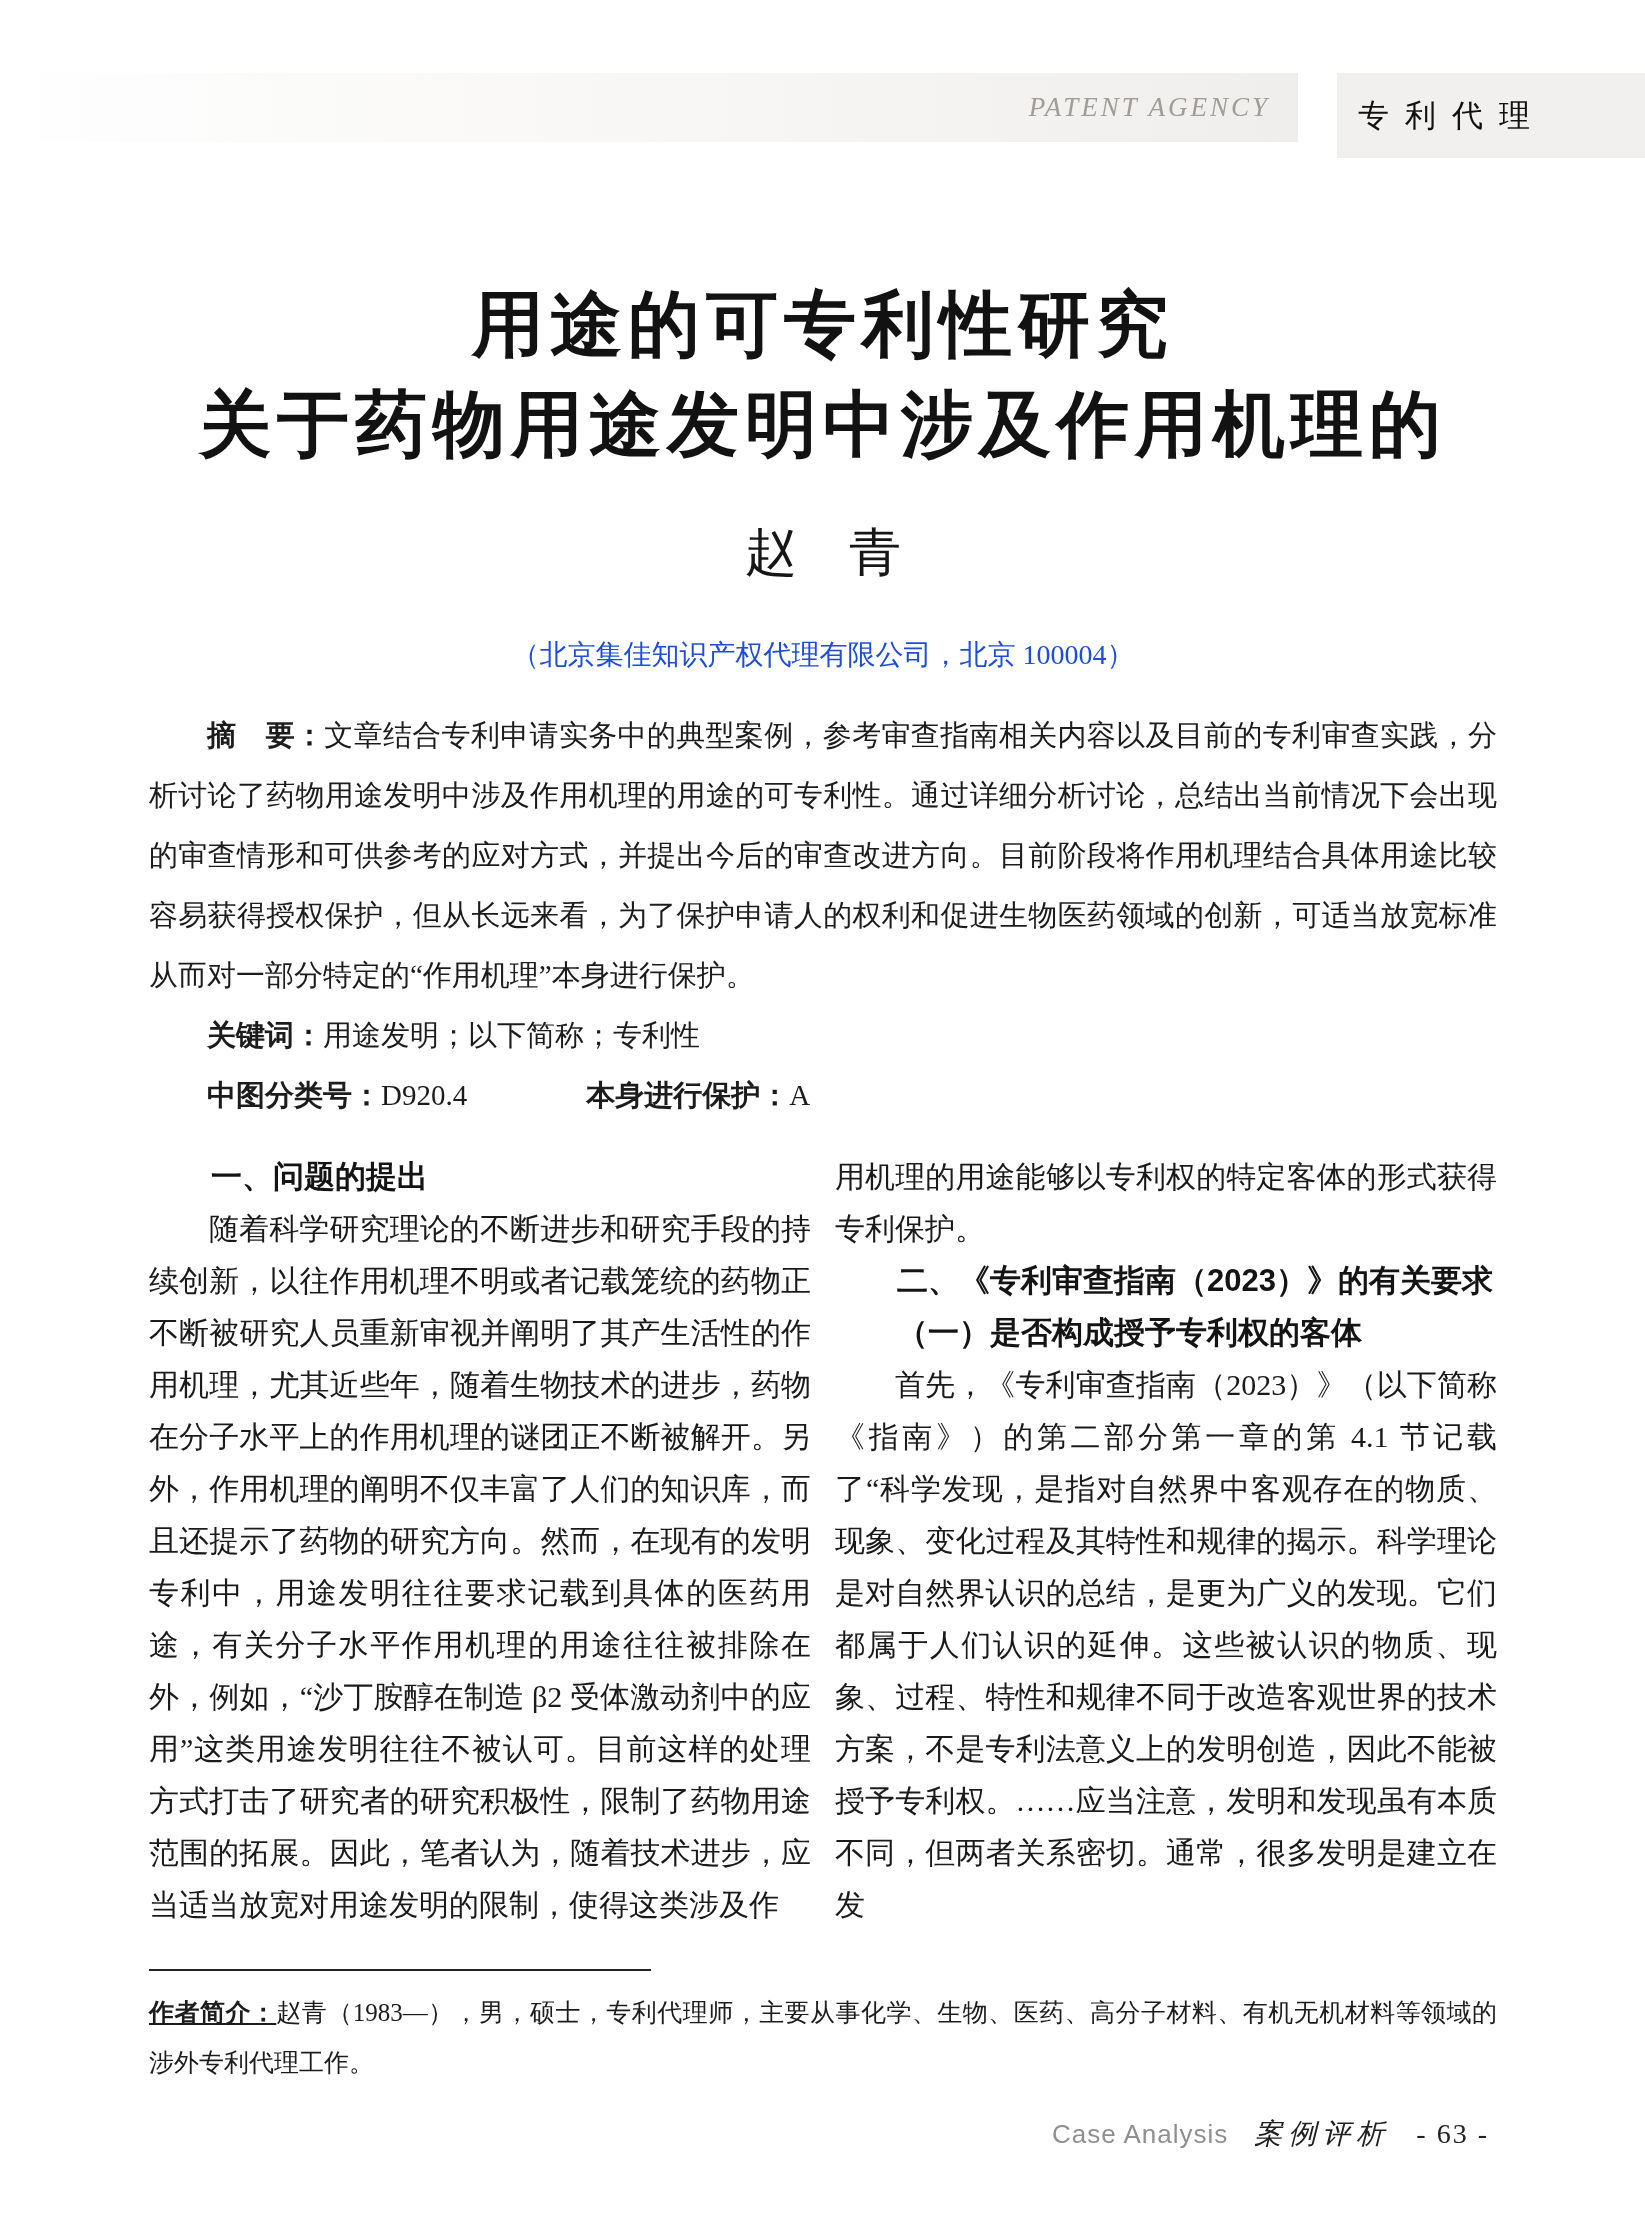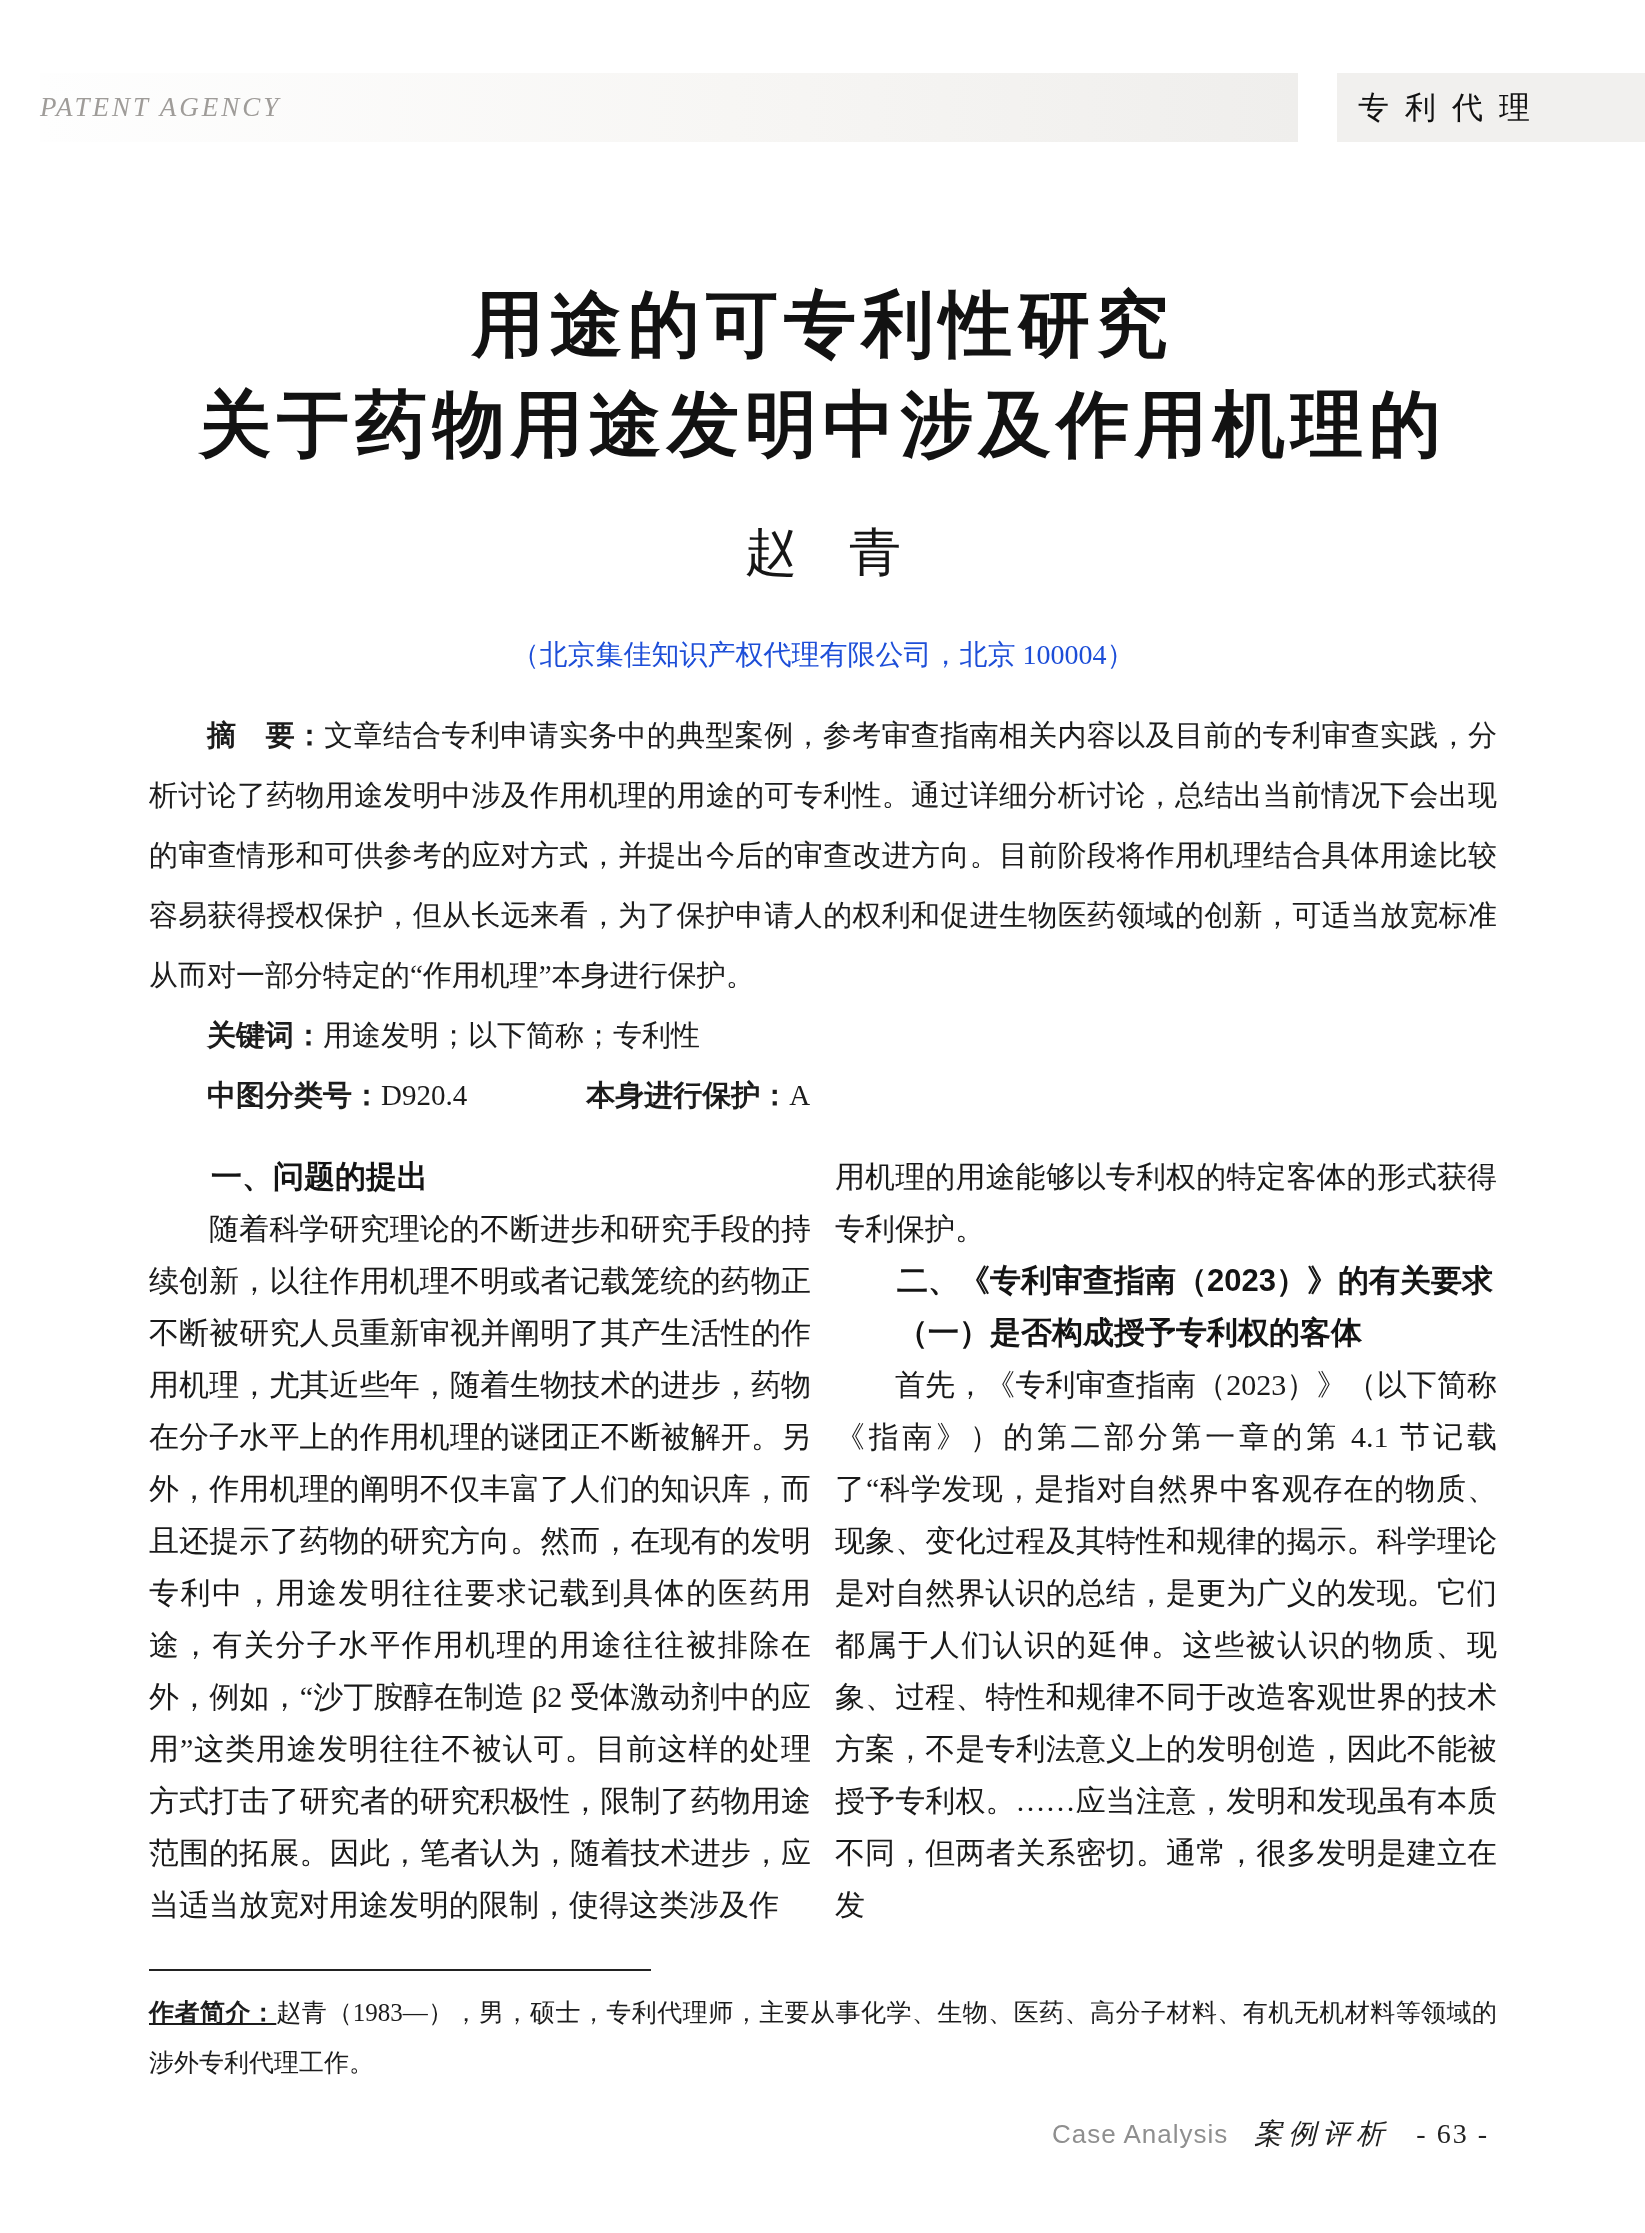--- a/index.html
+++ b/index.html
@@ -12,30 +12,30 @@
     overflow: hidden;
   }
   .serif { font-family: "Liberation Serif", "DejaVu Serif", serif; }
   .hei   { font-family: "Liberation Sans", "DejaVu Sans", sans-serif; font-weight: bold; }
 
   
   .header-bar {
     position: absolute; left: 40px; top: 73px;
     width: 1258px; height: 69px;
     background: linear-gradient(90deg, #fefefe 0%, #f7f6f4 55%, #efeeec 100%);
-    display: flex; align-items: center; 
+    display: flex; align-items: center; justify-content: flex-end;
     padding-right: 28px; box-sizing: border-box;
   }
   .journal-en {
     font-style: italic;
     font-size: 27px; letter-spacing: 3px;
     color: #9f9c99;
   }
   .header-badge {
-    position: absolute; left: 1337px; top: 73px; right: 0; height: 69px;
+    position: absolute; left: 1337px; top: 73px; right: 0; height: 85px;
     background: #f1f0ee;
     display: flex; align-items: center;
     padding-left: 21px; box-sizing: border-box;
     font-size: 31px; letter-spacing: 16px; color: #111111;
     font-family: "Liberation Sans", "DejaVu Sans", sans-serif;
   }
 
   
   .content { padding-top: 275px; }
   .title {

